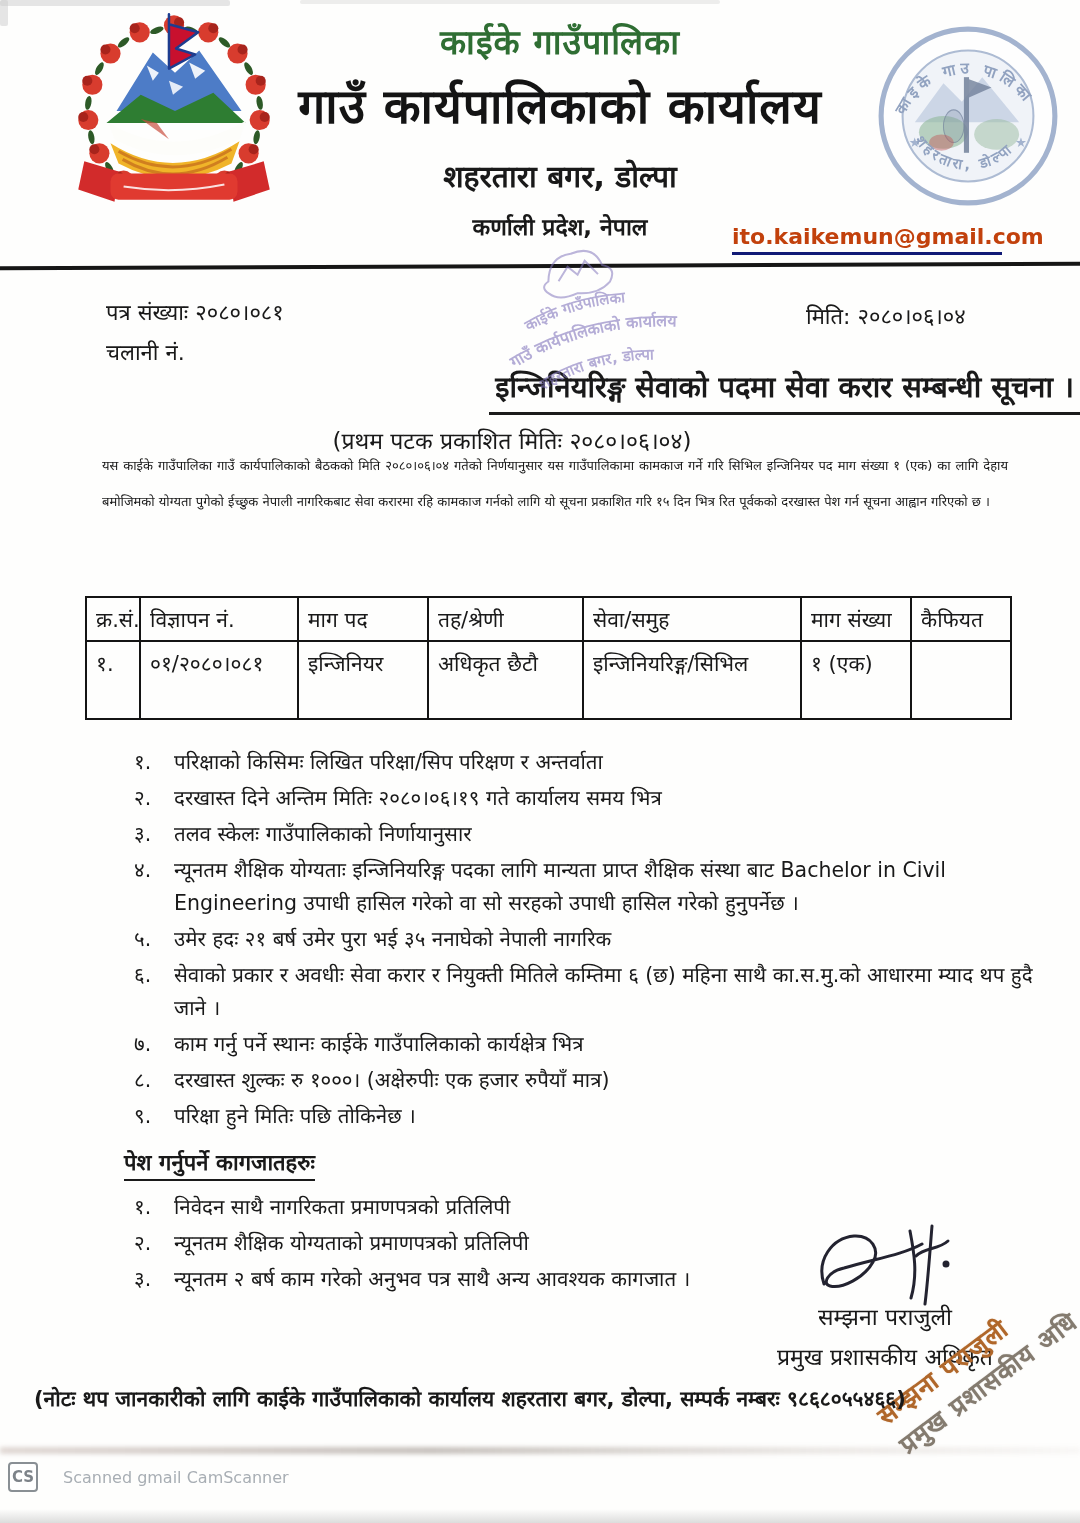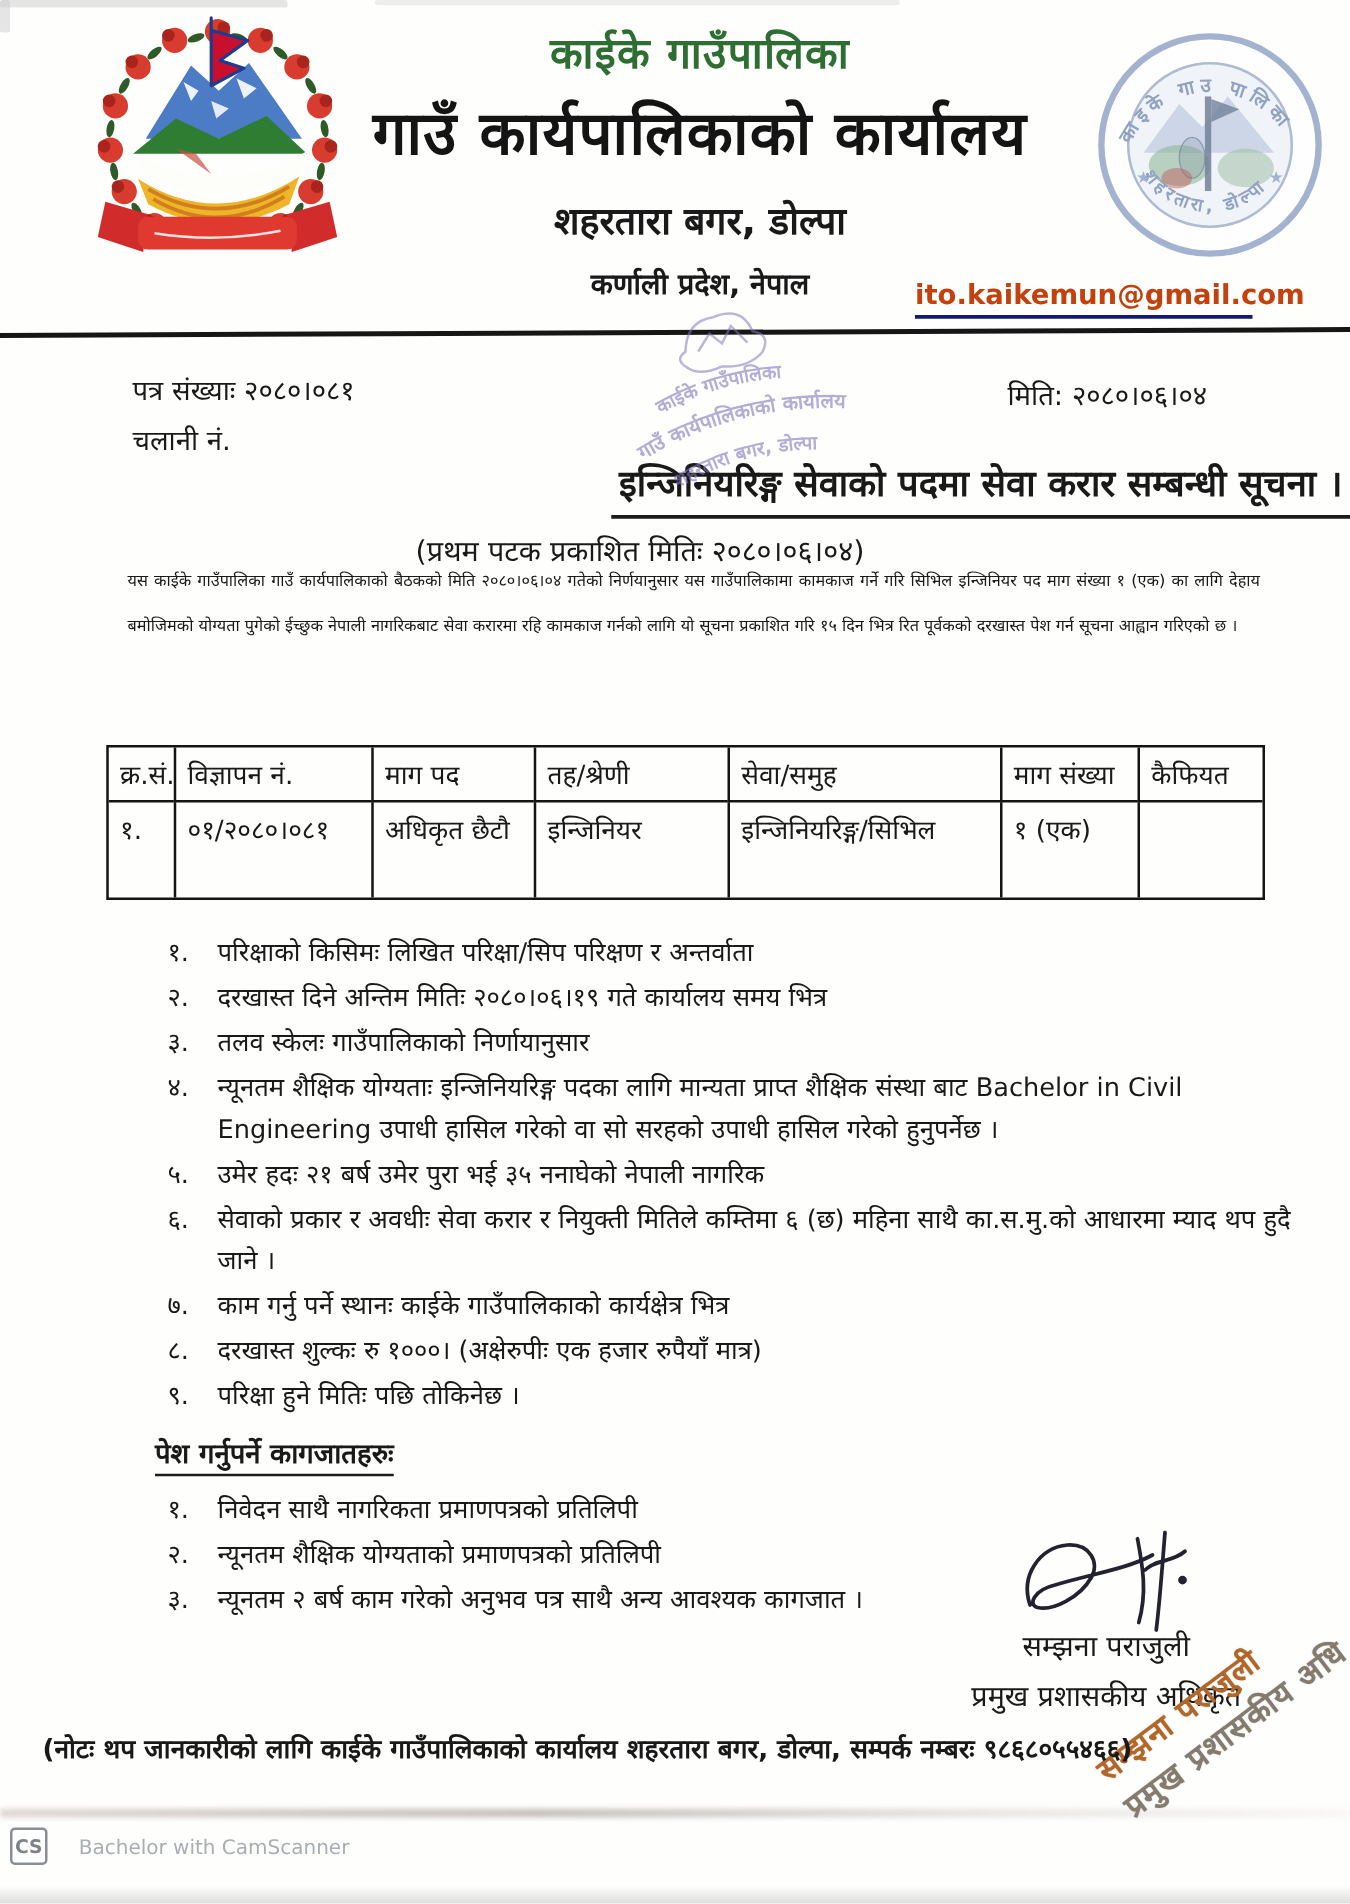--- a/index.html
+++ b/index.html
@@ -260,22 +260,22 @@
   <div class="tbl">
     <div class="th">क्र.सं.</div>
     <div class="th">विज्ञापन नं.</div>
     <div class="th">माग पद</div>
     <div class="th">तह/श्रेणी</div>
     <div class="th">सेवा/समुह</div>
     <div class="th">माग संख्या</div>
     <div class="th">कैफियत</div>
     <div class="td">१.</div>
     <div class="td">०१/२०८०।०८१</div>
+    <div class="td">इन्जिनियर</div>
     <div class="td">अधिकृत छैटौ</div>
-    <div class="td">इन्जिनियर</div>
     <div class="td">इन्जिनियरिङ्ग/सिभिल</div>
     <div class="td">१ (एक)</div>
     <div class="td"></div>
   </div>
 
   <div class="lists-flow">
     <ol class="nlist">
       <li><span class="num">१.</span><span>परिक्षाको किसिमः लिखित परिक्षा/सिप परिक्षण र अन्तर्वाता</span></li>
       <li><span class="num">२.</span><span>दरखास्त दिने अन्तिम मितिः २०८०।०६।१९ गते कार्यालय समय भित्र</span></li>
       <li><span class="num">३.</span><span>तलव स्केलः गाउँपालिकाको निर्णायानुसार</span></li>
@@ -309,17 +309,17 @@
   <div class="name-stamp">
     <div class="l1">सम्झना पराजुली</div>
     <div class="l2">प्रमुख प्रशासकीय अधि</div>
   </div>
 
   <div class="footer-note">(नोटः थप जानकारीको लागि काईके गाउँपालिकाको कार्यालय शहरतारा बगर, डोल्पा, सम्पर्क नम्बरः ९८६८०५५४६६)</div>
 
   <div class="scan-shadow"></div>
   <div class="scanner">
     <div class="cs-box">CS</div>
-    <div class="cs-text">Bachelor with CamScanner</div>
+    <div class="cs-text">Scanned gmail CamScanner</div>
   </div>
   <div class="page-bottom-fade"></div>
 
 </div>
 
 </body></html>

